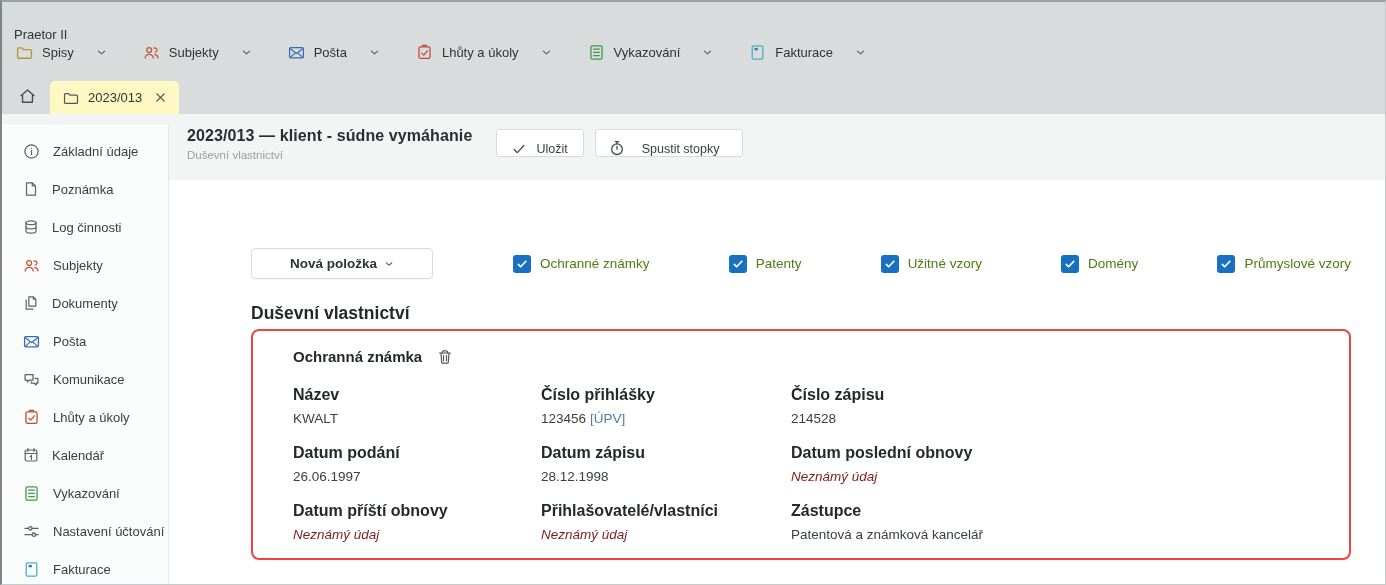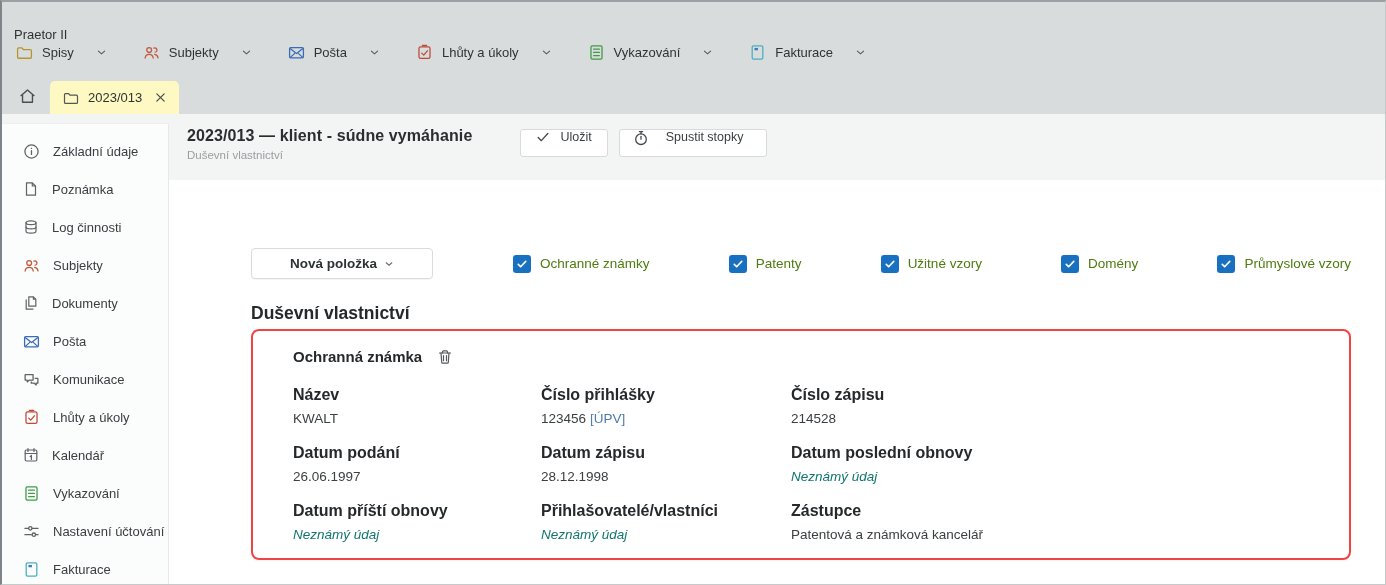--- a/index.html
+++ b/index.html
@@ -24,25 +24,25 @@
 
   
   .main { flex:1; display:flex; background:#f3f4f4; min-height:0; }
   .sidebar { width:167px; margin-top:9px; background:#fbfcfc; border-right:1px solid #e7e9e9;
              border-top:1px solid #eeefef; padding-top:8px; flex-shrink:0; }
   .side-item { height:38px; display:flex; align-items:center; gap:13px; padding-left:21px;
                font-size:13px; color:#3a3e40; cursor:default; }
   .icon { display:flex; align-items:center; justify-content:center; flex-shrink:0; }
 
   .content-col { flex:1; display:flex; flex-direction:column; min-width:0; }
-  .page-header { height:66px; background:#f3f4f4; padding:13px 0 0 18px; display:flex; align-items:flex-start;gap:24px; }
+  .page-header { height:66px; background:#f3f4f4; padding:13px 0 0 18px; display:flex; align-items:flex-start; }
   .ph-text .ph-title { font-size:16px; font-weight:bold; color:#2b2e30; letter-spacing:.1px; }
   .ph-text .ph-sub { margin-top:4px; font-size:11.5px; color:#9a9ea0; }
   .ph-buttons { display:flex; gap:11px; margin-left:24px; margin-top:2px; }
-  .btn { height:28px; display:flex; align-items:flex-start; gap:10px; padding:0 15px;
+  .btn { height:28px; display:flex; align-items:flex-end; gap:10px; padding:0 15px;
          background:#fff; border:1px solid #d8dadb; border-radius:3px;
          font-size:12.5px; color:#3a3e40; cursor:default; }
   .btn.timer { padding:0 22px 0 13px; gap:17px; }
 
   .content { flex:1; background:#ffffff; padding:68px 36px 0 82px; }
   .toolbar-row { display:flex; align-items:center; width:1100px;justify-content:space-between; }
   .new-item-btn { width:182px; height:31px; display:flex; align-items:center; justify-content:center; gap:7px;
                   background:#fff; border:1px solid #d9dbdc; border-radius:4px; box-shadow:0 1px 1px rgba(0,0,0,.04);
                   font-size:13.5px; font-weight:bold; color:#2e3234; cursor:default; }
   .filters { flex:1; margin-left:80px; display:flex; justify-content:space-between; align-items:center; }
@@ -53,21 +53,21 @@
 
   .card { width:1100px; min-height:229px; margin-top:5px; background:#fff;
           border:2px solid #ef4444; border-radius:8px; box-shadow:0 1px 3px rgba(0,0,0,.05);
           padding:17px 0 16px 40px; }
   .card-title-row { display:flex; align-items:center; gap:15px; }
   .card-title { font-size:15px; font-weight:bold; color:#26292b; }
   .trash-btn { display:flex; cursor:default; }
   .fields { margin-top:21px; display:grid; grid-template-columns:248px 250px 1fr; row-gap:18px; }
   .field .f-label { font-size:16px; font-weight:bold; color:#26292b; margin-bottom:7px; }
   .field .f-value { font-size:13.5px; color:#3c4043; }
-  .field .f-value.italic { font-style:italic; color:#0f766e; }
+  .field .f-value.italic { font-style:italic; color:#7f1d1d; }
   .f-link { color:#4f7ca8; margin-left:4px; cursor:default; }
   svg { display:block; }
 </style>
 </head>
 <body>
 
 <div class="window">
 
   <div class="titlebar">
     <span>Praetor II</span>

